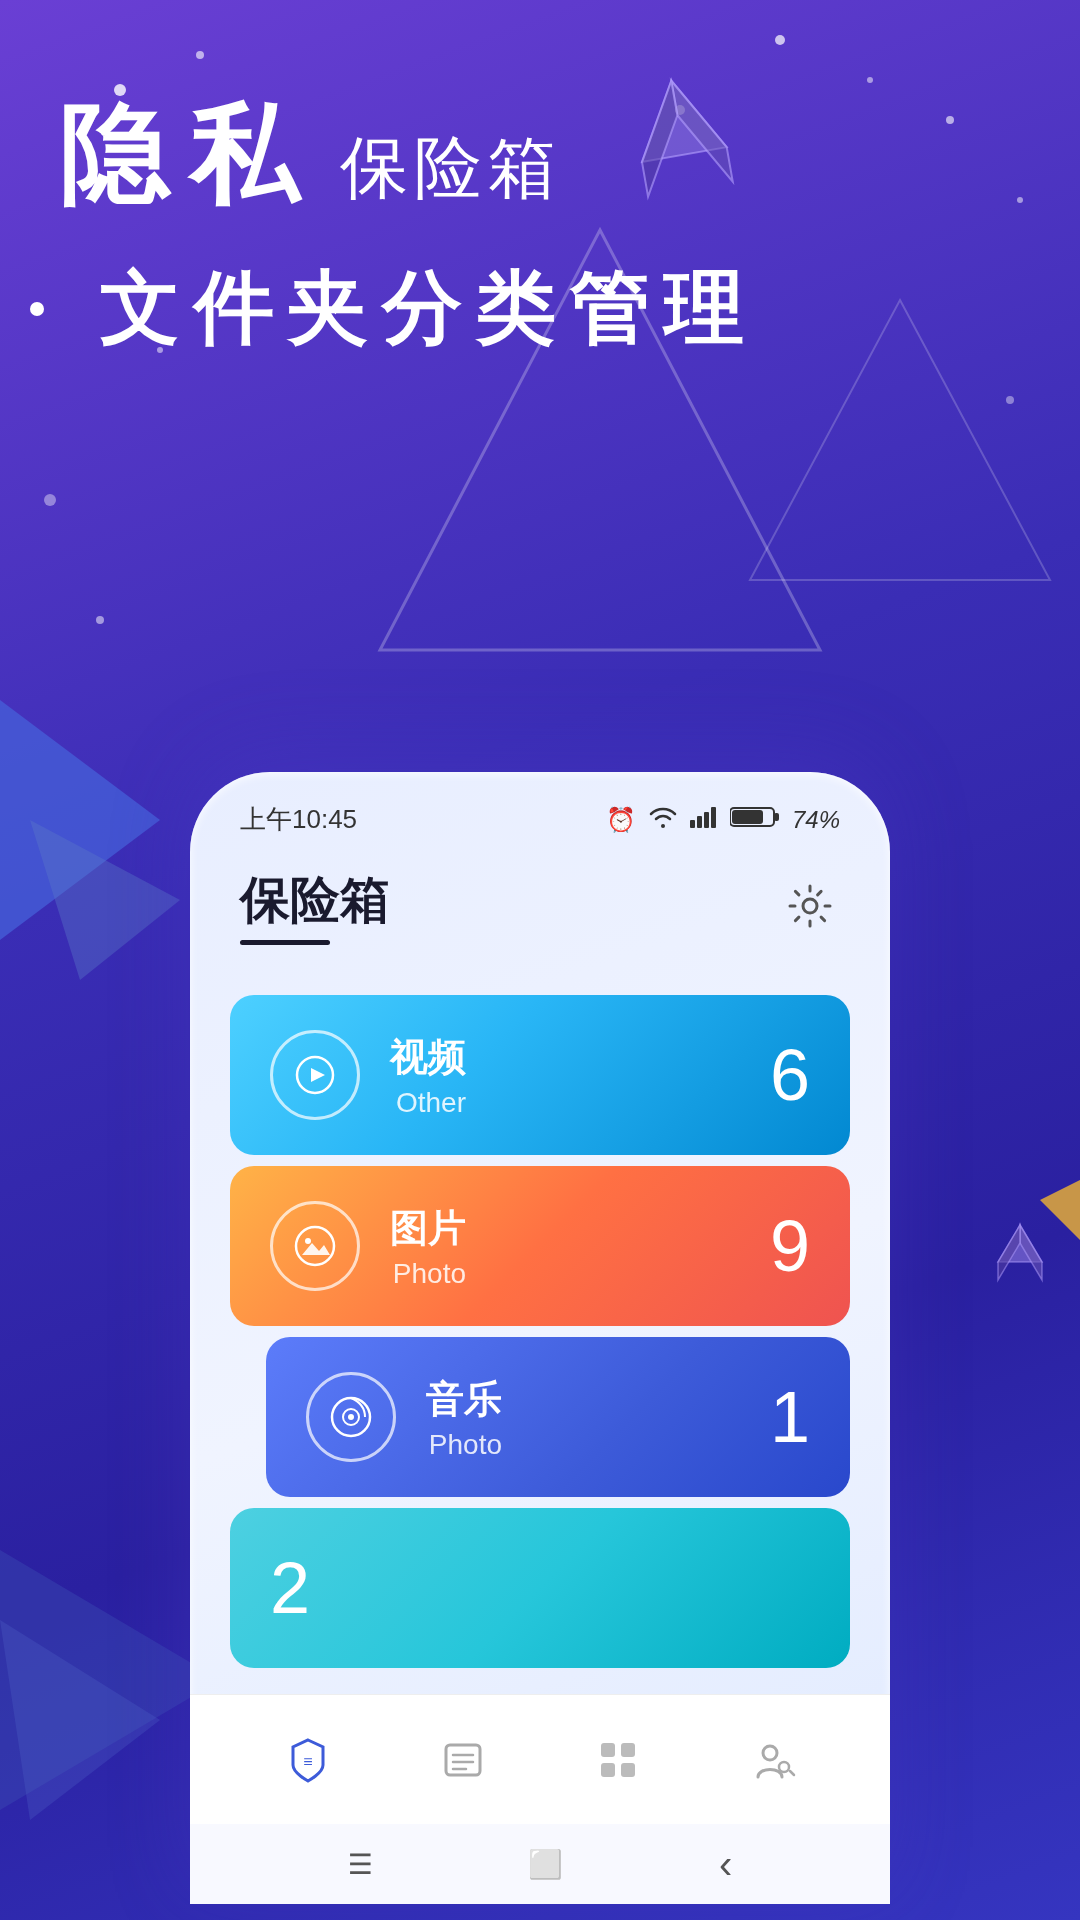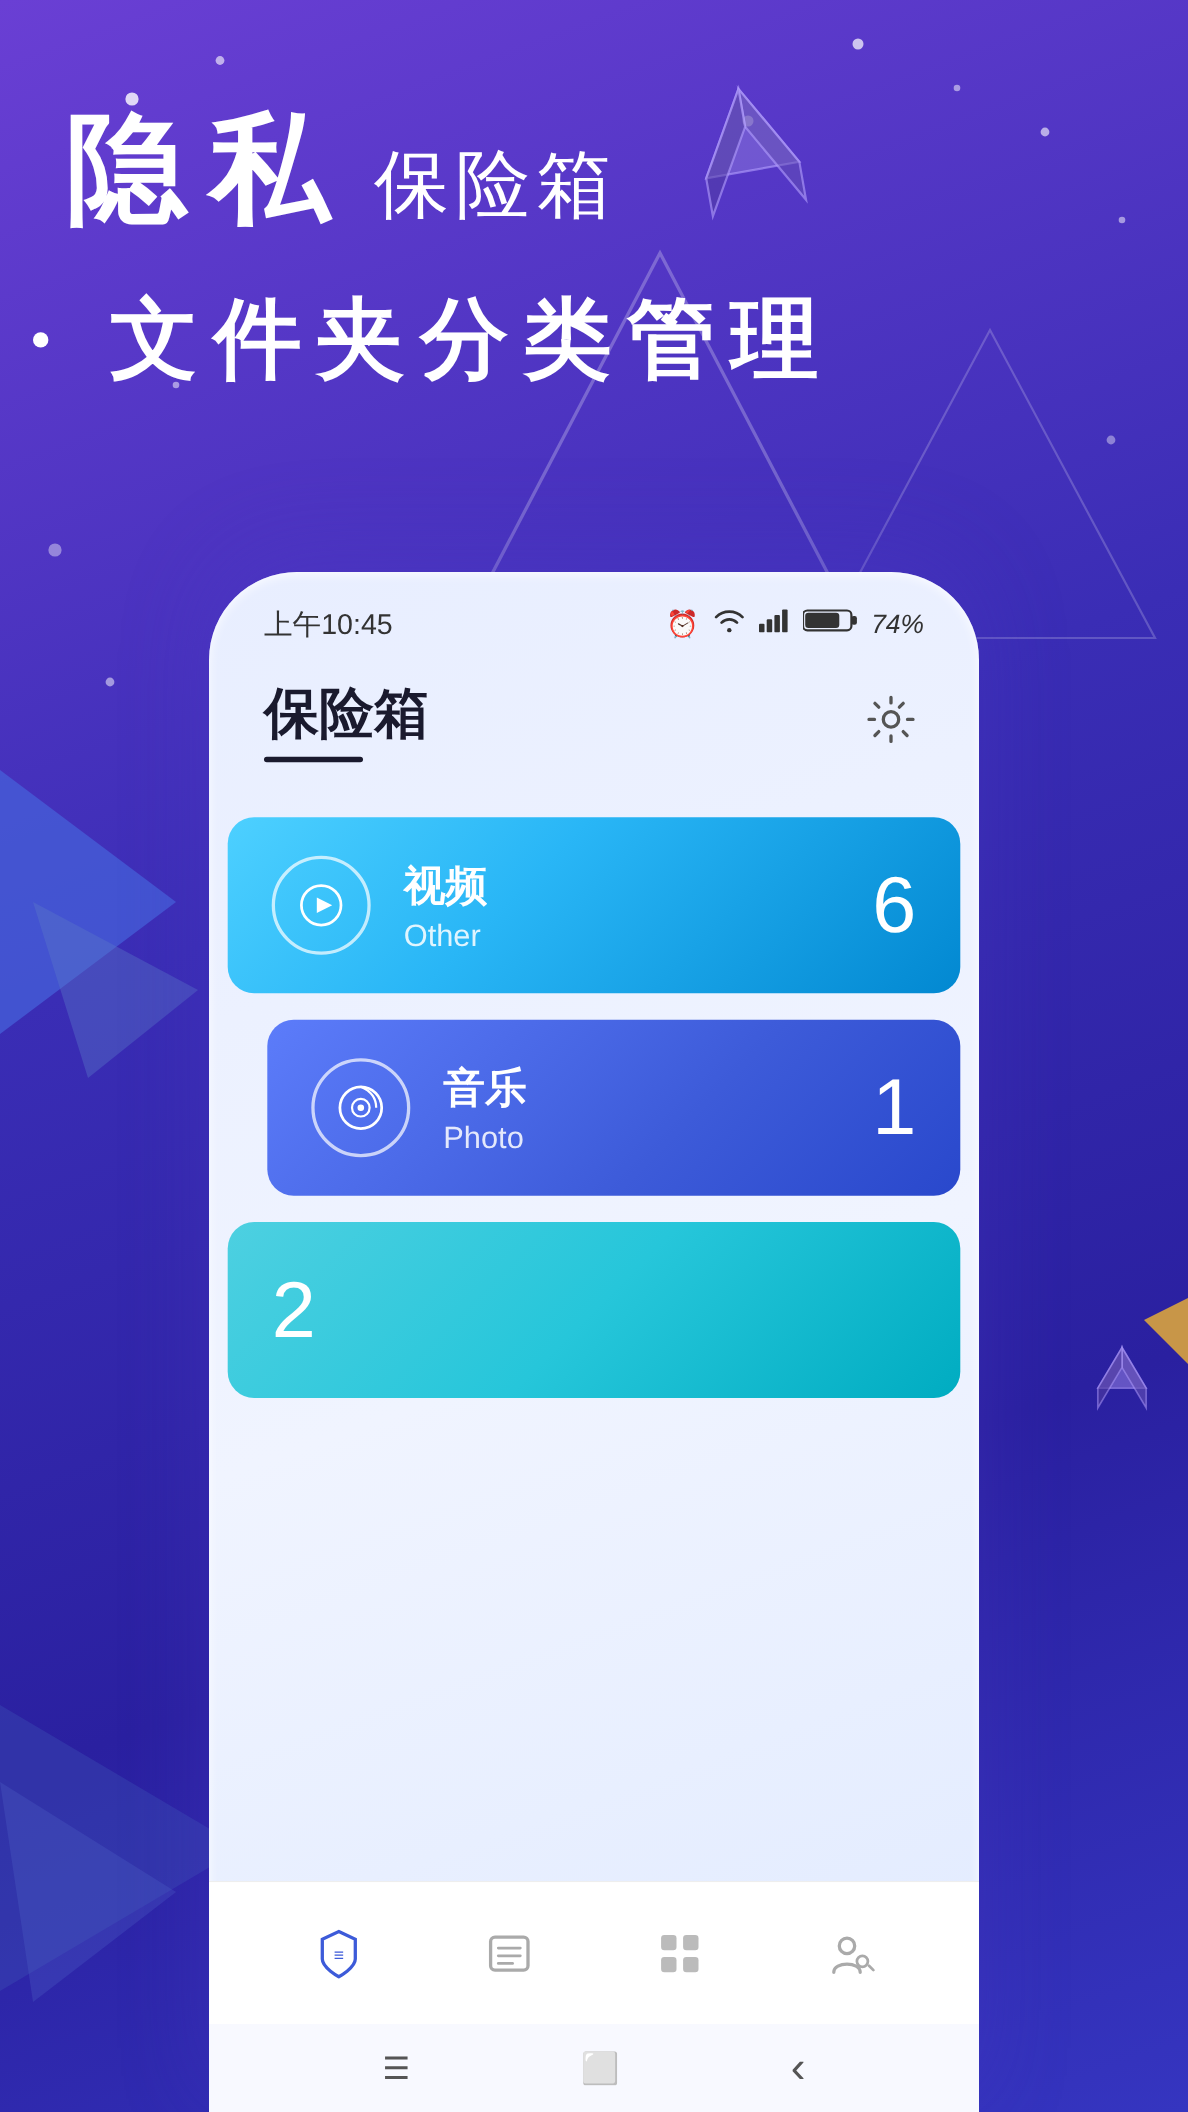--- a/index.html
+++ b/index.html
@@ -65,31 +65,32 @@
       border-radius: 50%;
     }
     .header-line2-wrap {
       position: relative;
       padding-left: 40px;
     }
 
     
     .phone-mockup {
       position: absolute;
-      bottom: 0;
+      bottom: 16px;
       left: 50%;
       transform: translateX(-50%);
       width: 700px;
-      height: 1400px;
+      height: 1132px;
       background: linear-gradient(160deg, #e8eeff 0%, #f0f4ff 50%, #e0eaff 100%);
       border-radius: 80px 80px 0 0;
       box-shadow: 0 -20px 80px rgba(80,60,200,0.3), inset 0 2px 10px rgba(255,255,255,0.8);
       overflow: hidden;
       display: flex;
       flex-direction: column;
+      text-align: right;
     }
 
     
     .status-bar {
       display: flex;
       justify-content: space-between;
       align-items: center;
       padding: 30px 50px 10px;
       font-size: 26px;
       color: #333;
@@ -125,24 +126,24 @@
       align-items: center;
       justify-content: center;
       font-size: 44px;
       color: #555;
       cursor: pointer;
     }
 
     
     .cards-container {
       flex: 1;
-      padding: 20px 17px;
+      padding: 20px 40px;
       display: flex;
       flex-direction: column;
-      gap: 24px;
+      gap: 11px;
     }
 
     .category-card {
       border-radius: 24px;
       padding: 0 40px;
       height: 160px;
       display: flex;
       align-items: center;
       justify-content: space-between;
       cursor: pointer;
@@ -340,20 +341,36 @@
           </svg>
         </div>
         <div class="card-labels">
           <span class="card-name-zh">视频</span>
           <span class="card-name-en">Other</span>
         </div>
       </div>
       <span class="card-count">6</span>
     </div>
 
+    <div class="category-card card-photo">
+      <div class="card-left">
+        <div class="card-icon-circle">
+          <svg width="42" height="42" viewBox="0 0 42 42" fill="none">
+            <circle cx="21" cy="21" r="19" fill="none" stroke="white" stroke-width="2.5"></circle>
+            <path d="M8 30 L18 18 L25 26 L30 20 L36 30 Z" fill="white" opacity="0.9"></path>
+            <circle cx="14" cy="16" r="3" fill="white"></circle>
+          </svg>
+        </div>
+        <div class="card-labels">
+          <span class="card-name-zh">图片</span>
+          <span class="card-name-en">Photo</span>
+        </div>
+      </div>
+      <span class="card-count">9</span>
+    </div>
 
     <div class="category-card card-audio">
       <div class="card-left">
         <div class="card-icon-circle">
           <svg width="42" height="42" viewBox="0 0 42 42" fill="none">
             <circle cx="21" cy="21" r="19" fill="none" stroke="white" stroke-width="2.5"></circle>
             <circle cx="21" cy="21" r="8" fill="none" stroke="white" stroke-width="2"></circle>
             <circle cx="21" cy="21" r="3" fill="white"></circle>
             <path d="M21 2 Q35 8 35 21" stroke="white" stroke-width="2" fill="none"></path>
           </svg>

